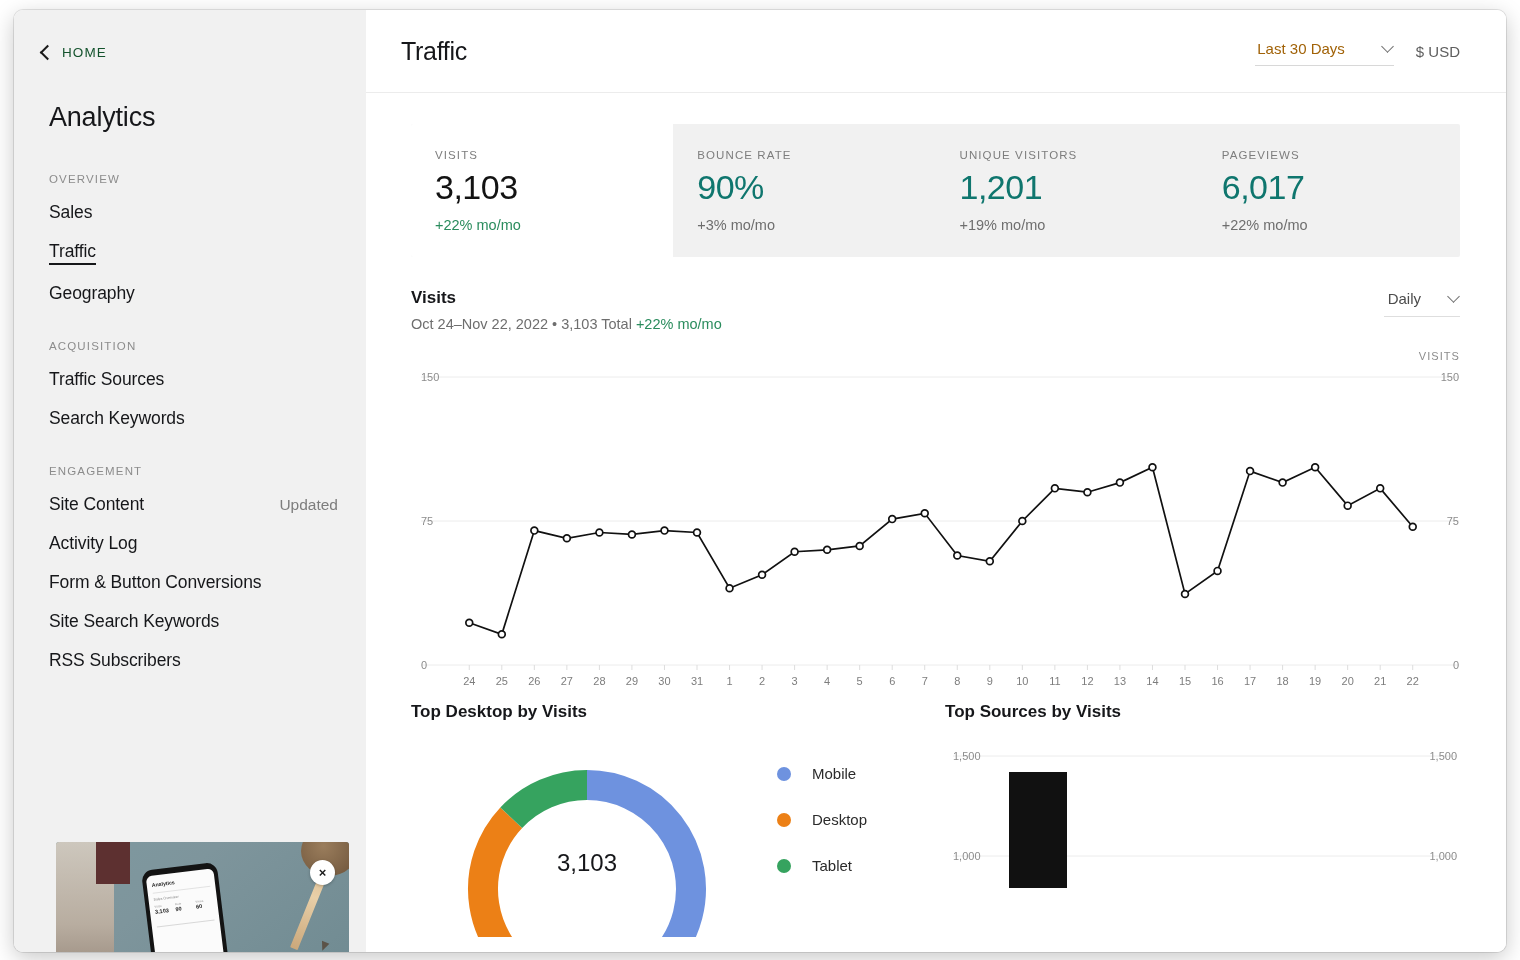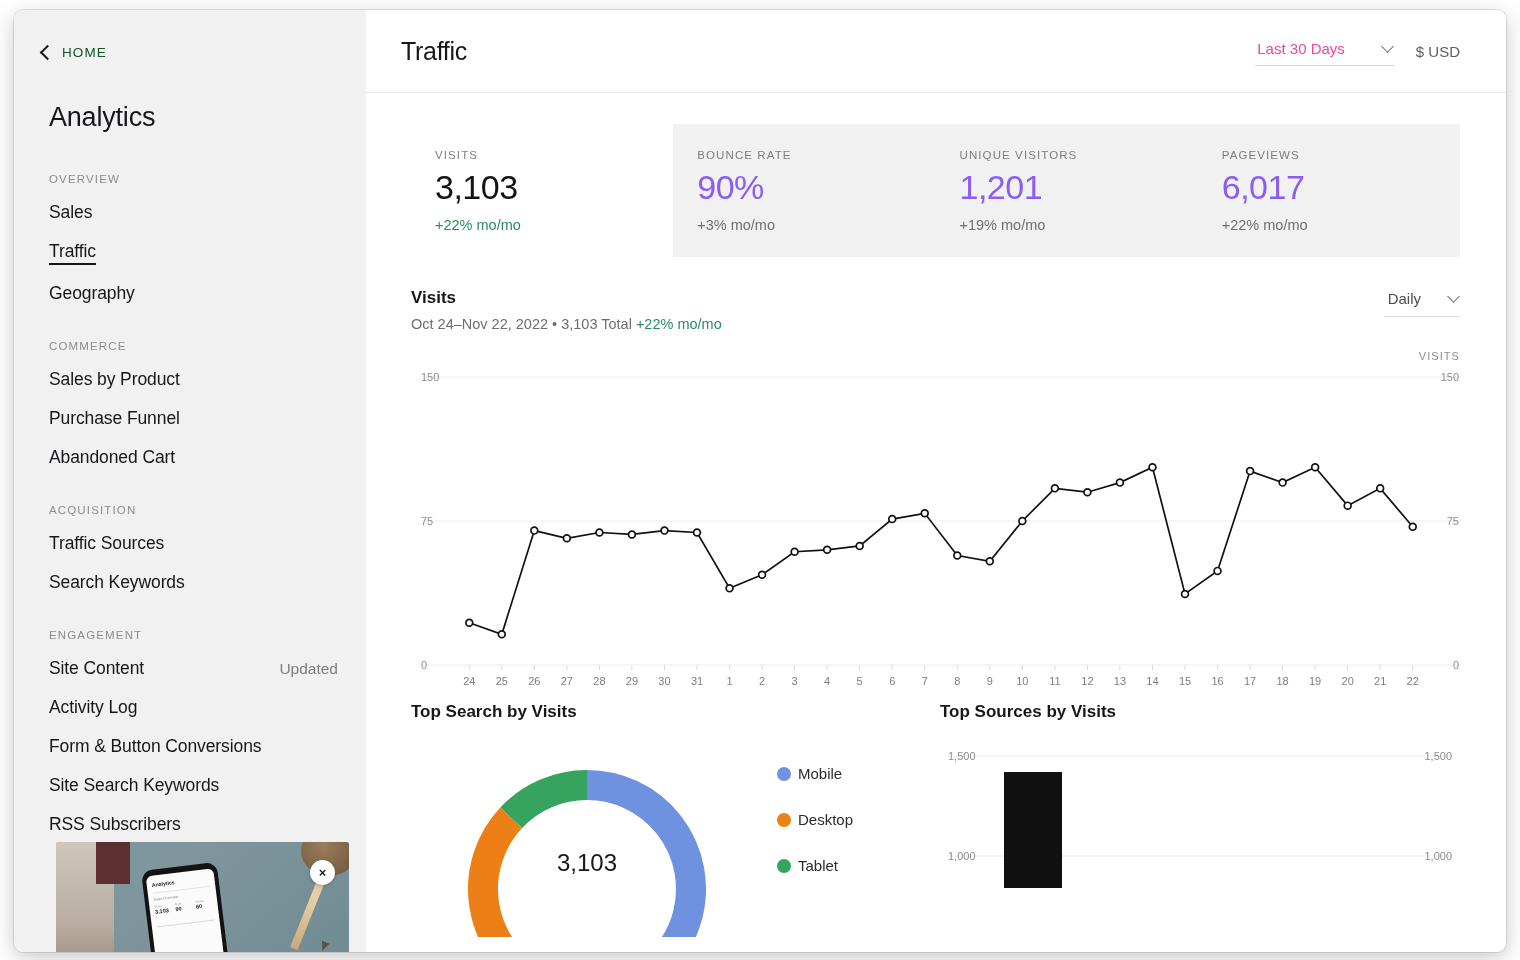--- a/index.html
+++ b/index.html
@@ -145,21 +145,21 @@
     display: flex; align-items: center; padding: 0 46px 0 35px;
   }
   #page-title { font-size: 25px; font-weight: 500; color: #16171a; letter-spacing:-0.3px;}
   .topbar-right { margin-left: auto; display:flex; align-items:center; gap: 22px;}
   .select-range {
     display: flex; align-items: center; gap: 38px;
     padding: 4px 2px 8px 2px;
     border-bottom: 1px solid #d8d8d8;
     cursor: pointer;
   }
-  .select-range .val { font-size: 15px; color: #ec4899; }
+  .select-range .val { font-size: 15px; color: #a16207; }
   .chev-down {
     width: 9px; height: 9px;
     border-right: 1.8px solid #6e6e6e; border-bottom: 1.8px solid #6e6e6e;
     transform: rotate(45deg); margin-bottom: 4px;
   }
   .currency { font-size: 15px; color: #5e5e5e; cursor: pointer;}
 
   #content { padding: 0 46px 0 45px; }
 
   
@@ -171,21 +171,21 @@
   .stat-card {
     flex: 1 1 0; padding: 25px 0 0 24px;
     cursor: pointer; position: relative;
   }
   .stat-card.active { background: #ffffff; }
   .stat-label {
     font-size: 11.5px; letter-spacing: 1.1px; color: #7d7d7d;
     text-transform: uppercase; margin-bottom: 7px; font-weight: 400;
   }
   .stat-value {
-    font-size: 34px; font-weight: 500; color: #8b5cf6; letter-spacing: -0.5px;
+    font-size: 34px; font-weight: 500; color: #0f766e; letter-spacing: -0.5px;
     line-height: 1.12;
   }
   .stat-card.active .stat-value { color: #131313; }
   .stat-delta { font-size: 14.5px; color: #6e6e6e; margin-top: 11px; }
   .stat-delta.up { color: #2a8c5d; }
 
   
   .chart-block { margin-top: 31px; position: relative; }
   .chart-head { display: flex; align-items: flex-start; }
   .chart-title { font-size: 17px; font-weight: 600; color: #16171a; }
@@ -208,21 +208,21 @@
   .bcol { flex: 1 1 0; position: relative; }
   .bcol.right { padding-left: 78px; }
   .bcol-title { font-size: 17px; font-weight: 600; color:#16171a; }
   .donut-area { display:flex; align-items:flex-start; margin-top: 15px;}
   .donut-holder { position: relative; width: 260px; height: 160px; margin-left: 46px;}
   .donut-center {
     position:absolute; left:0; right:0; top: 112px;
     text-align:center; font-size: 24px; font-weight:500; color:#16171a;
   }
   .legend { margin-left: 60px; margin-top: 28px; }
-  .legend-item { display:flex; align-items:center; gap:7px; margin-bottom: 29px; cursor:pointer;text-align:right;}
+  .legend-item { display:flex; align-items:center; gap:21px; margin-bottom: 29px; cursor:pointer;text-align:right;}
   .legend-dot { width: 14px; height:14px; border-radius:50%; }
   .legend-text { font-size: 15px; color:#2b2b2b; }
   .bar-area { margin-top: 16px; position: relative; height: 150px; }
 </style>
 </head>
 <body>
 
 <div id="app-window">
 
   <aside id="sidebar">
@@ -238,32 +238,20 @@
         <div class="nav-group first">
           <div class="group-label">OVERVIEW</div>
           <div class="nav-item">
             <span class="txt">Sales</span>
           </div>
           <div class="nav-item active">
             <span class="txt">Traffic</span>
           </div>
           <div class="nav-item">
             <span class="txt">Geography</span>
-          </div>
-        </div>
-        <div class="nav-group">
-          <div class="group-label">COMMERCE</div>
-          <div class="nav-item">
-            <span class="txt">Sales by Product</span>
-          </div>
-          <div class="nav-item">
-            <span class="txt">Purchase Funnel</span>
-          </div>
-          <div class="nav-item">
-            <span class="txt">Abandoned Cart</span>
           </div>
         </div>
         <div class="nav-group">
           <div class="group-label">ACQUISITION</div>
           <div class="nav-item">
             <span class="txt">Traffic Sources</span>
           </div>
           <div class="nav-item">
             <span class="txt">Search Keywords</span>
           </div>
@@ -478,21 +466,21 @@
               <text x="1001.7333333333332" y="320" text-anchor="middle" font-size="11" font-family="&quot;Liberation Sans&quot;, sans-serif" fill="#7d7d7d">22</text>
               <text x="58.266666666666666" y="340" text-anchor="middle" font-size="12.5" font-family="&quot;Liberation Sans&quot;, sans-serif" fill="#7d7d7d">Oct</text>
               <text x="318.5333333333333" y="340" text-anchor="middle" font-size="12.5" font-family="&quot;Liberation Sans&quot;, sans-serif" fill="#7d7d7d">Nov</text>
             </svg>
         </div>
       </section>
 
       <div class="bottom-row">
 
         <div class="bcol">
-          <div class="bcol-title">Top Search by Visits</div>
+          <div class="bcol-title">Top Desktop by Visits</div>
           <div class="donut-area">
             <div class="donut-holder">
               <svg id="donut-svg" width="260" height="200" viewBox="0 0 260 200">
                   <path d="M 130 48 A 104 104 0 1 1 79.84964476624856 243.10950482758943" fill="none" stroke="#6e92df" stroke-width="30"></path>
                   <path d="M 79.84964476624856 243.10950482758943 A 104 104 0 0 1 54.243507486868964 80.74725379251744" fill="none" stroke="#ec8016" stroke-width="30"></path>
                   <path d="M 54.243507486868964 80.74725379251744 A 104 104 0 0 1 129.99999999999997 48" fill="none" stroke="#36a35f" stroke-width="30"></path>
                 </svg>
               <div class="donut-center">3,103</div>
             </div>
             <div class="legend" id="device-legend">

